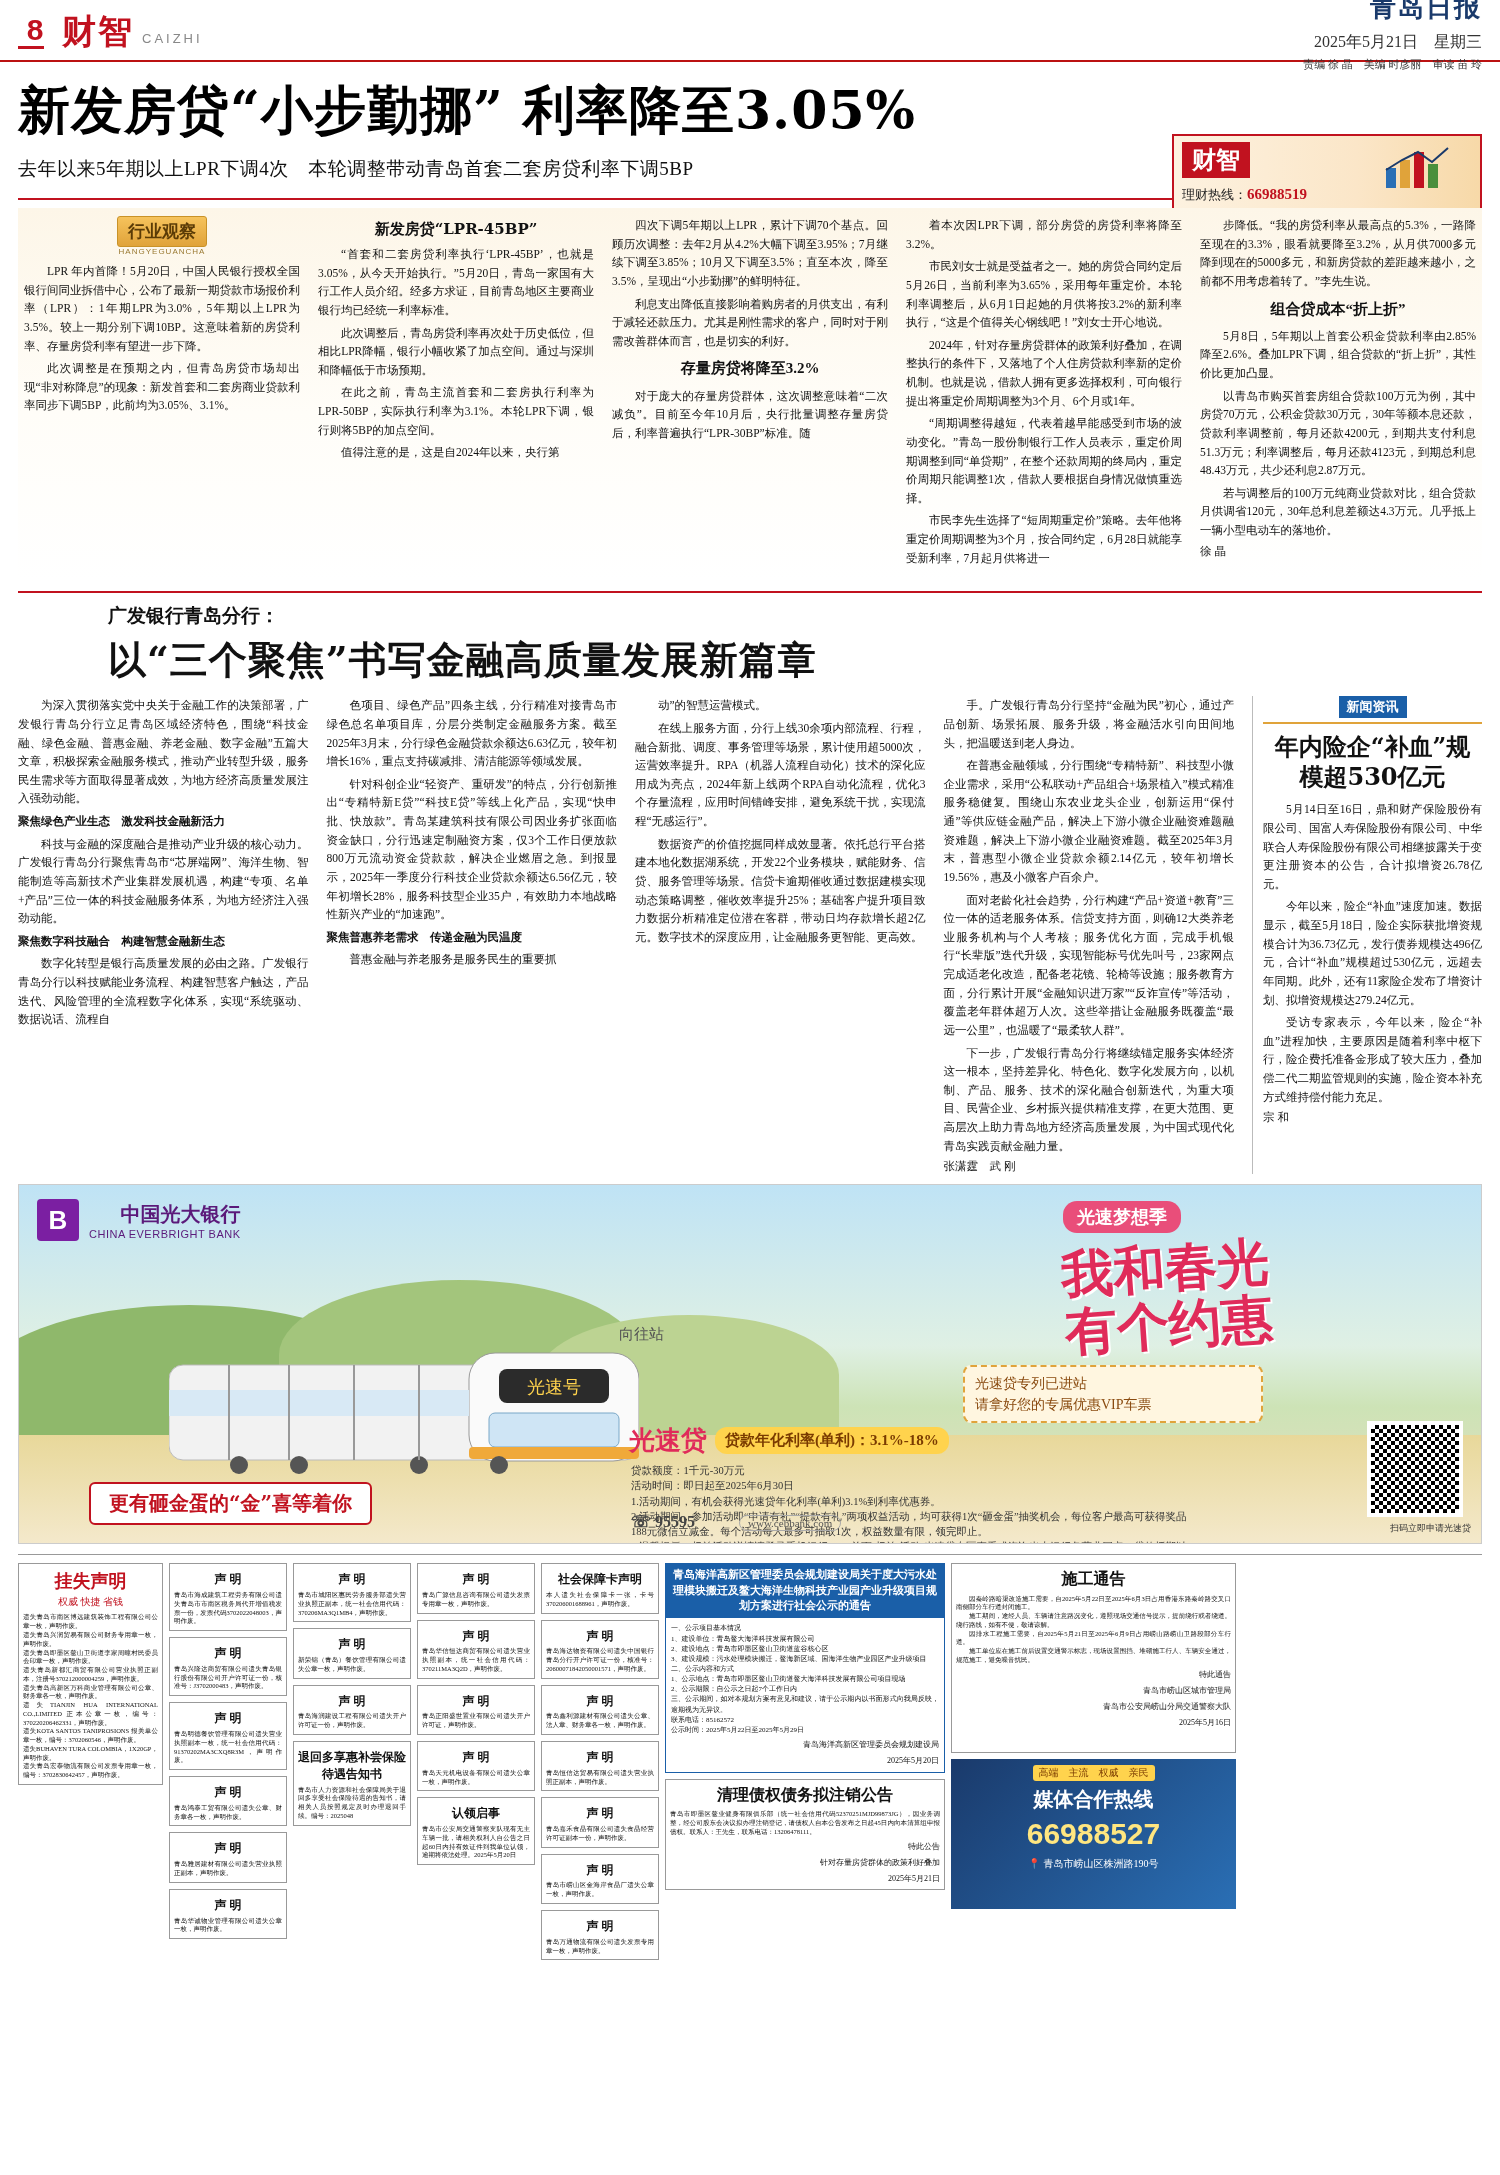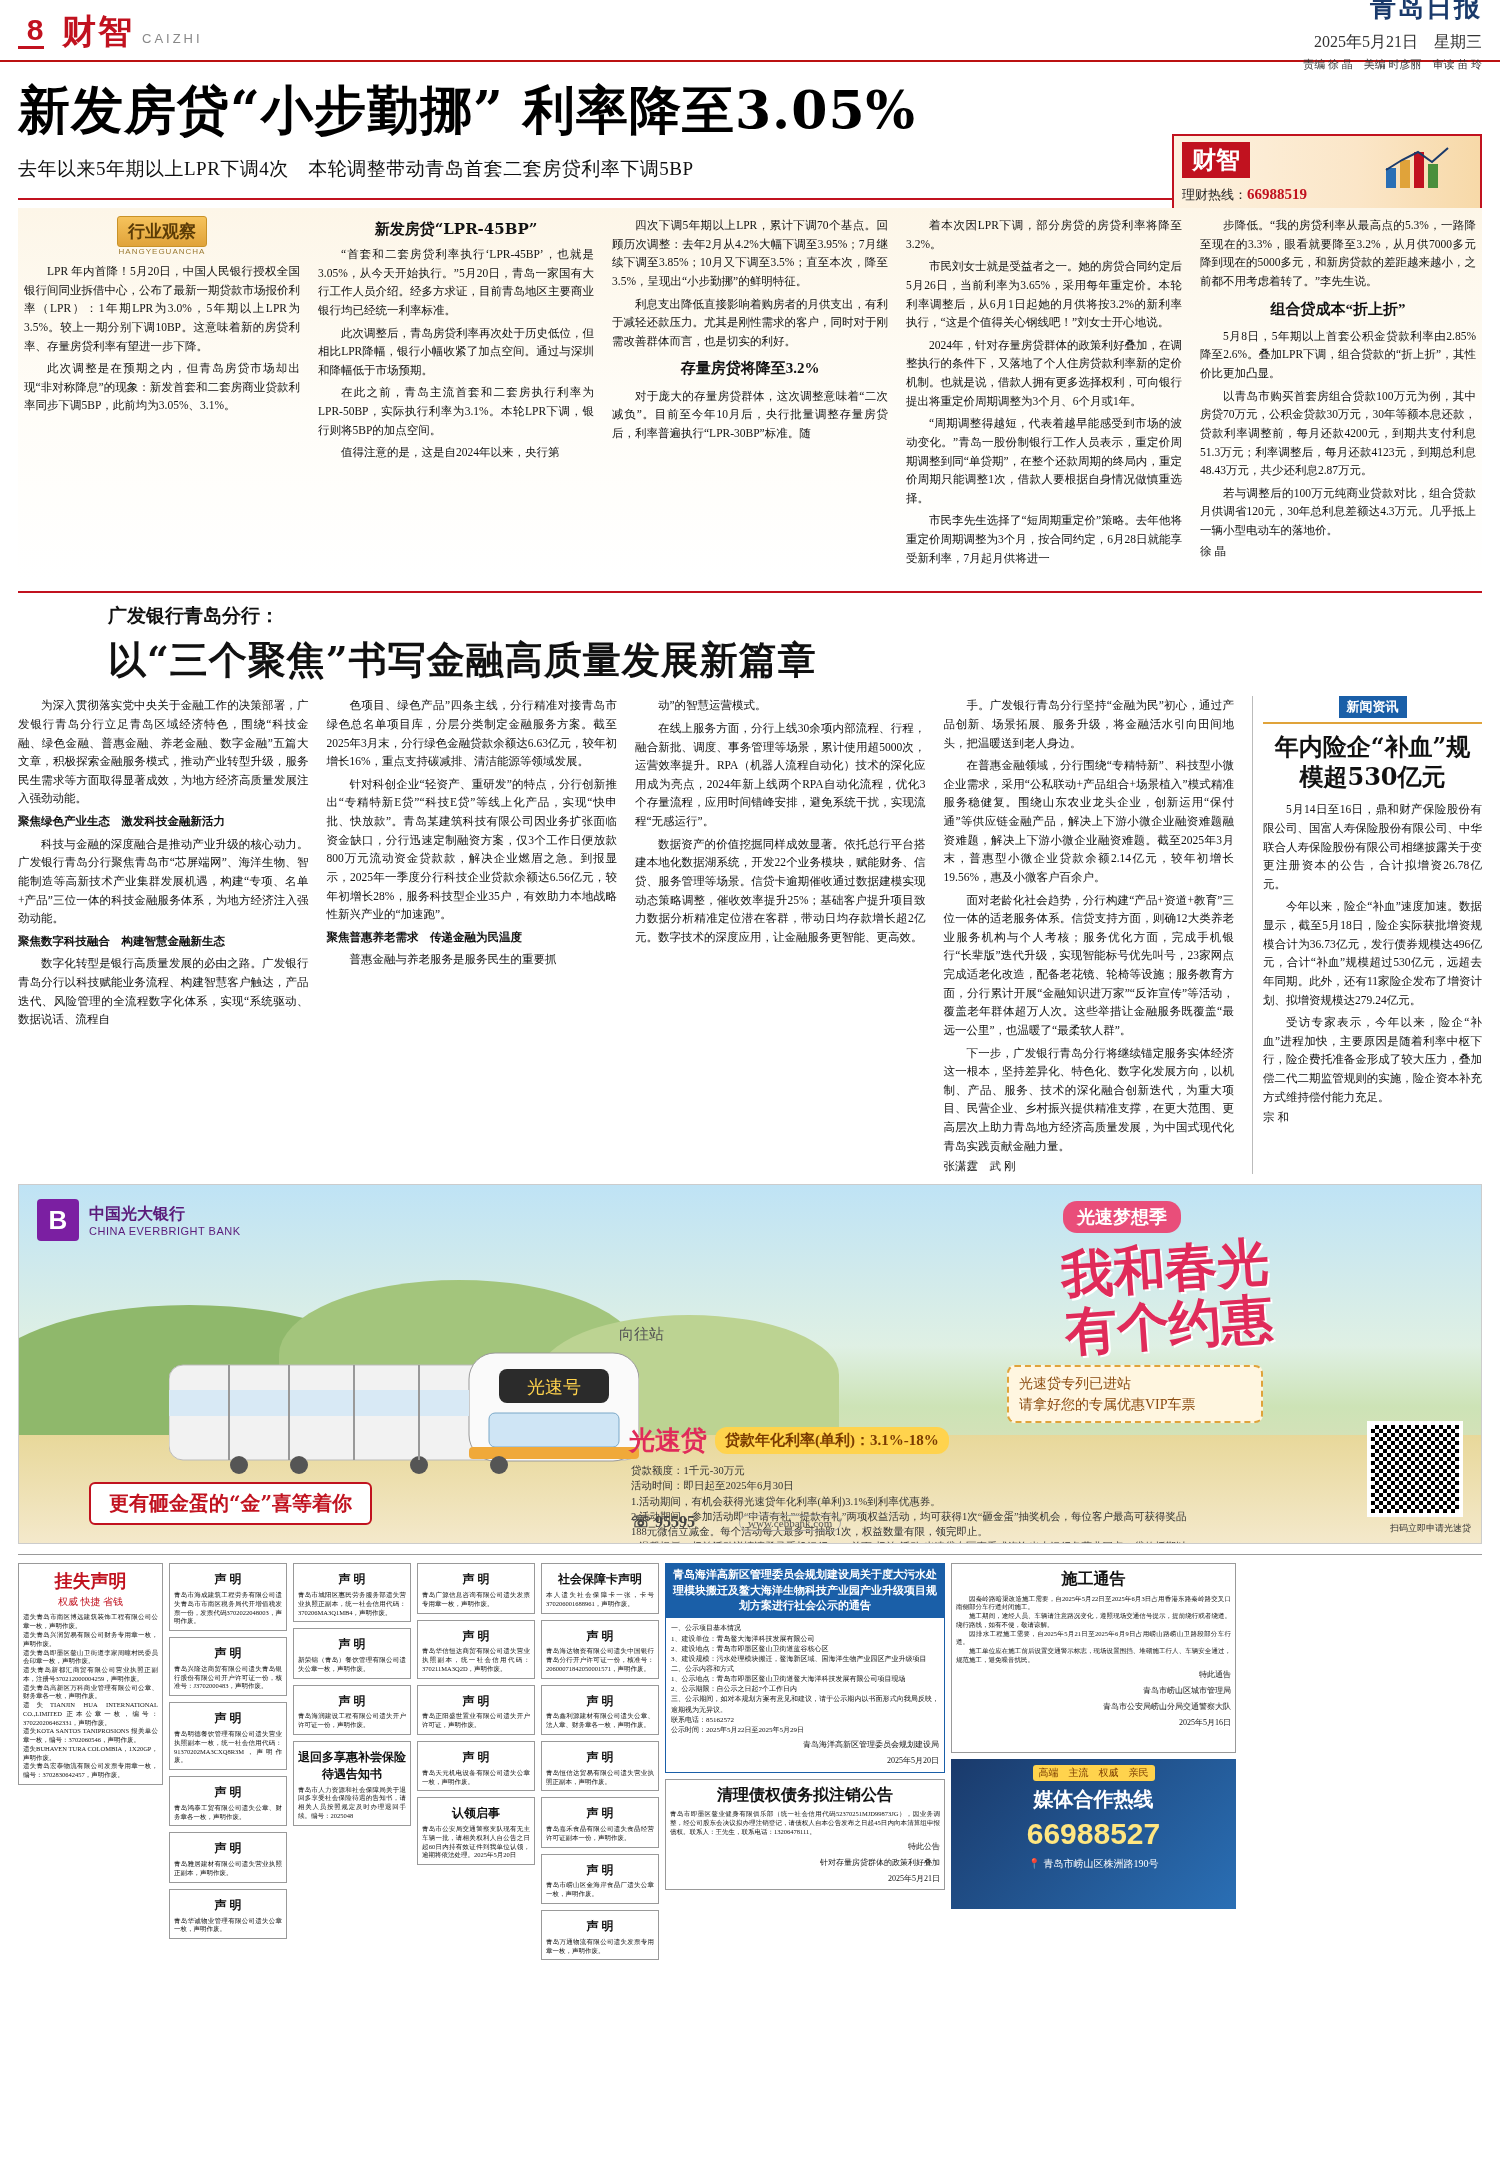--- a/index.html
+++ b/index.html
@@ -143,35 +143,35 @@
     background: linear-gradient(180deg,#cfe9f7 0%, #eaf6e2 48%, #f6e9d4 100%);
   }
   .ad-sky { position: absolute; inset: 0; background: linear-gradient(180deg,#bfe3f5 0%,#dff0e4 45%,#cde3b6 62%,#e9dcc0 100%); }
   .hill { position: absolute; border-radius: 50% 50% 0 0; }
   .ad-logo { position: absolute; left: 18px; top: 14px; display: flex; align-items: center; gap: 10px; }
   .ad-logo-mark {
     width: 42px; height: 42px; background: #7b1fa2; color: #fff; border-radius: 4px;
     font-weight: bold; font-size: 26px; display: flex; align-items: center; justify-content: center;
     font-family: "Liberation Sans", sans-serif;
   }
-  .ad-bank-cn { font-size: 16px; font-weight: bold; color: #5b1a7a; font-family: "DejaVu Serif", serif;}
+  .ad-bank-cn { font-size: 20px; font-weight: bold; color: #5b1a7a; font-family: "DejaVu Serif", serif; text-align: right;}
   .ad-bank-en { font-size: 11px; color: #5b1a7a; letter-spacing: 0.5px; font-family: "Liberation Sans", sans-serif;}
   .ad-season {
     position: absolute; right: 300px; top: 16px; background: #e94e7a; color: #fff;
     font-size: 18px; font-weight: bold; padding: 4px 14px; border-radius: 14px;
     font-family: "DejaVu Serif", serif;
   }
   .ad-slogan {
     position: absolute; right: 210px; top: 54px; text-align: center;
     color: #e02b5a; font-weight: bold; font-family: "DejaVu Serif", serif;
     font-size: 52px; line-height: 1.1; transform: rotate(-4deg);
     text-shadow: 2px 2px 0 #fff;
   }
   .ad-ticket {
-    position: absolute; right: 218px; top: 180px; width: 256px;
+    position: absolute; right: 218px; top: 180px; width: 300px;
     background: #fff6e0; border: 2px dashed #e0a33a; border-radius: 8px;
     padding: 6px 10px; font-size: 14px; color: #8a4b10; line-height: 1.5;
   }
   .ad-rate {
     position: absolute; left: 610px; top: 238px; display: flex; align-items: center; gap: 8px;
   }
   .ad-rate-name { font-size: 26px; font-weight: bold; color: #e02b5a; font-family: "DejaVu Serif", serif;}
   .ad-rate-pill { background: #ffd34d; color: #7a3b00; font-weight: bold; font-size: 15px; padding: 4px 10px; border-radius: 12px;}
   .ad-info { position: absolute; left: 612px; top: 278px; font-size: 10.5px; color: #333; line-height: 1.45; width: 560px;}
   .ad-phone { position: absolute; left: 612px; bottom: 12px; font-size: 16px; font-weight: bold; color: #444;}

